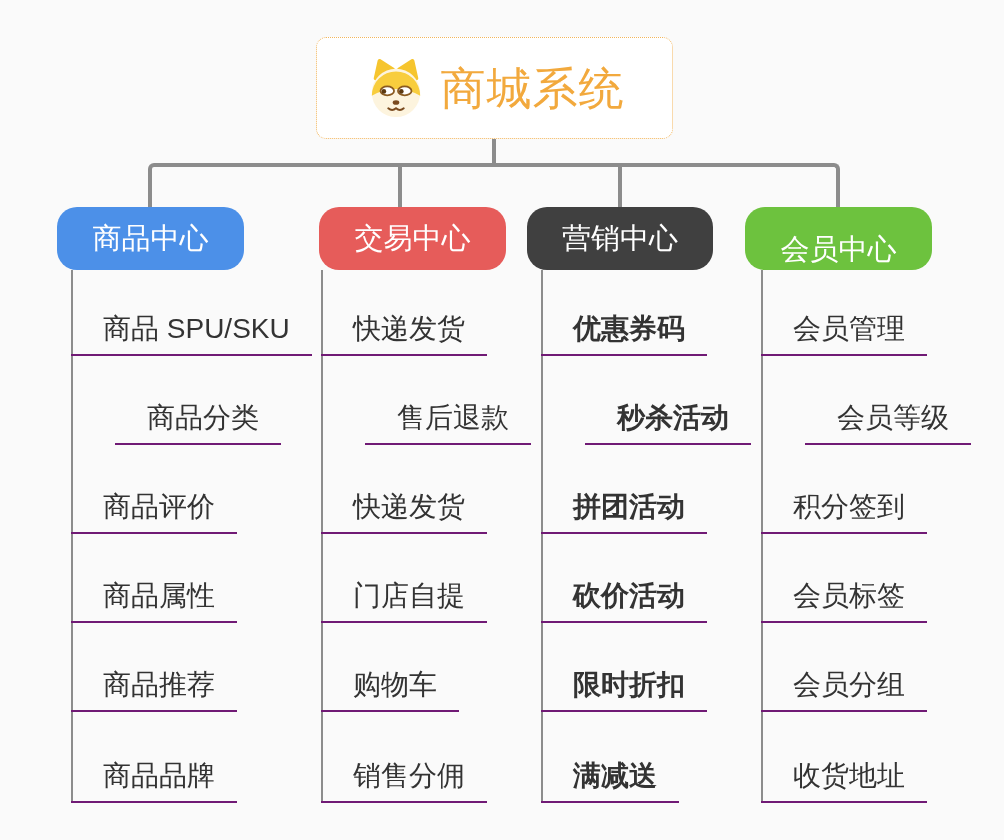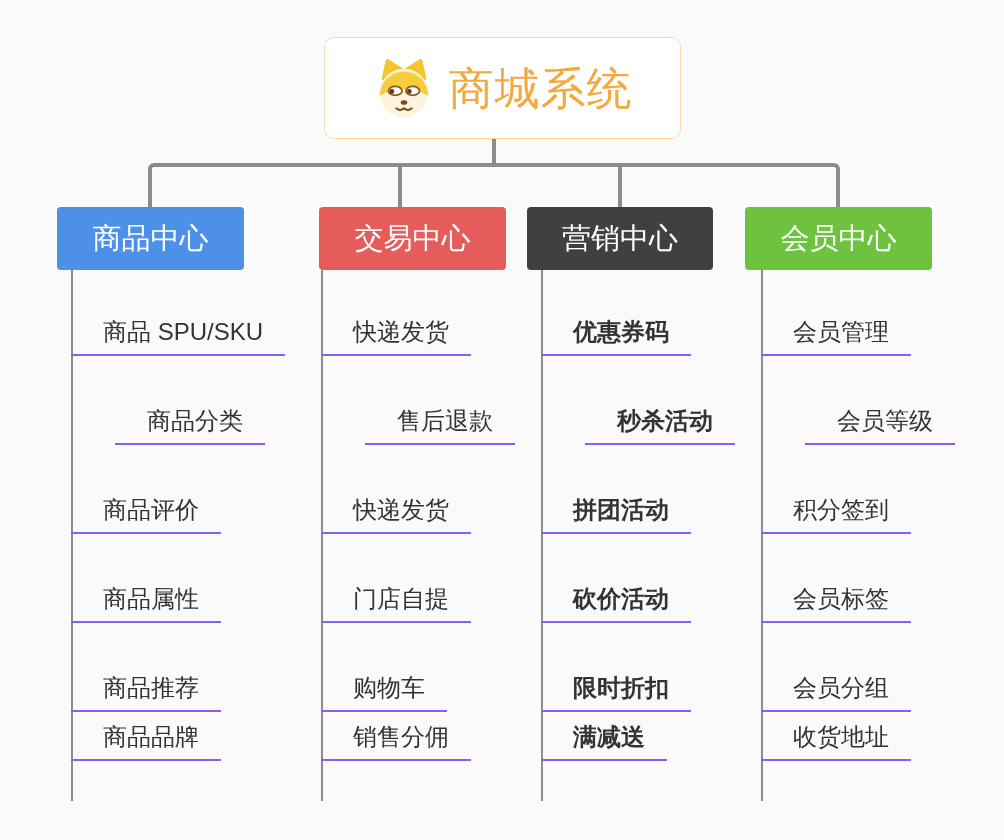--- a/index.html
+++ b/index.html
@@ -11,21 +11,21 @@
     position:relative;
     width:1004px;
     height:840px;
     background:#fafafa;
     overflow:hidden;
   }
 
   
   .root-node{
     position:absolute;
-    left:324px; top:37px;
+    left:316px; top:37px;
     width:357px; height:102px;
     box-sizing:border-box;
     background:#ffffff;
     border:1px dotted #f3b65c;
     border-radius:10px;
     display:flex;
     align-items:center;
     justify-content:center;
     gap:14px;
   }
@@ -59,55 +59,55 @@
   .branch-line{top:270px;width:2px;height:531px;}
   .bl-1{left:71px;}
   .bl-2{left:321px;}
   .bl-3{left:541px;}
   .bl-4{left:761px;}
 
   
   .branch{
     position:absolute;
     top:207px;height:63px;
-    border-radius:4px;
+    border-radius:20px;
     display:flex;
     align-items:center;
     justify-content:center;
     color:#ffffff;
     font-size:29px;
     white-space:nowrap;
   }
   .br-1{left:57px;width:187px;}
   .br-2{left:307px;width:187px;}
   .br-3{left:527px;width:186px;}
   .br-4{left:745px;width:187px;}
 
   
   .topic{
     position:absolute;
     display:flex;
     align-items:flex-end;
     height:48px;
     padding:0 22px 6px 32px;
-    border-bottom:2px solid #8b5cf6;
-    font-size:24px;
+    border-bottom:2px solid #701a75;
+    font-size:28px;
     color:#333333;
     white-space:nowrap;
   }
   .c-1{left:71px;}
   .c-2{left:321px;}
   .c-3{left:541px;font-weight:bold;}
   .c-4{left:761px;}
   .r-1{top:300px;}
   .r-2{top:389px;margin-left:44px;}
   .r-3{top:478px;}
   .r-4{top:567px;}
   .r-5{top:656px;}
-  .r-6{top:705px;}
+  .r-6{top:747px;}
 </style>
 </head>
 <body>
 
 <div class="canvas">
 
   <div class="conn stem"></div>
   <div class="bus"></div>
   <div class="conn drop drop-2"></div>
   <div class="conn drop drop-3"></div>
@@ -140,21 +140,21 @@
 
   <div class="branch br-1" style="background-color: rgb(76, 144, 232);">
     <span>商品中心</span>
   </div>
   <div class="branch br-2" style="background-color: rgb(230, 92, 90); margin-left: 12px;">
     <span>交易中心</span>
   </div>
   <div class="branch br-3" style="background-color: #404040;">
     <span>营销中心</span>
   </div>
-  <div class="branch br-4" style="background-color: rgb(109, 194, 62);">
+  <div class="branch br-4" style="background-color: rgb(109, 194, 62); align-items: flex-end;">
     <span>会员中心</span>
   </div>
 
   <div class="topic c-1 r-1">商品 SPU/SKU</div>
   <div class="topic c-1 r-2">商品分类</div>
   <div class="topic c-1 r-3">商品评价</div>
   <div class="topic c-1 r-4">商品属性</div>
   <div class="topic c-1 r-5">商品推荐</div>
   <div class="topic c-1 r-6">商品品牌</div>
 

